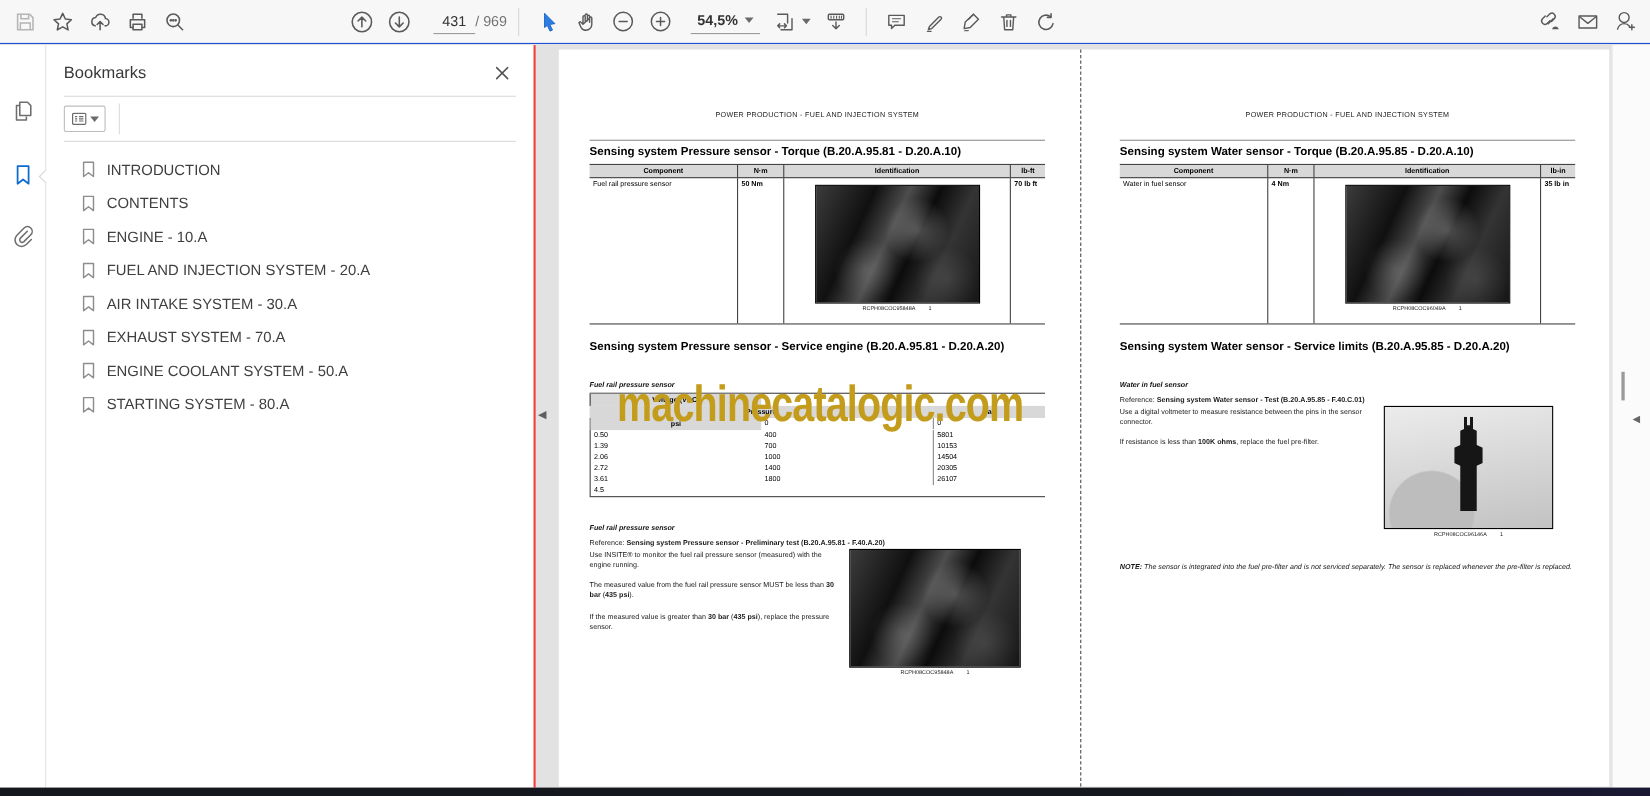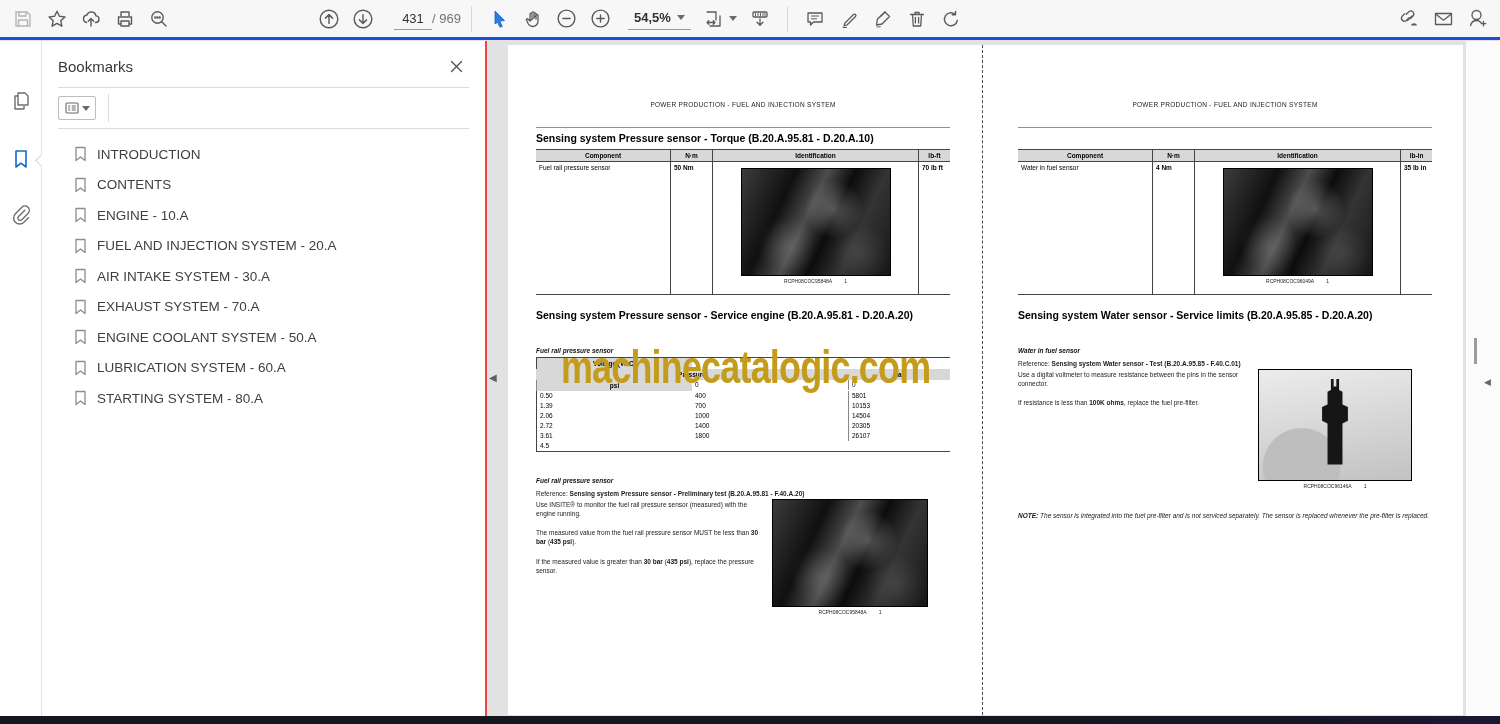--- a/index.html
+++ b/index.html
@@ -2,21 +2,21 @@
 <html><head>
 <meta charset="utf-8">
 <style>
   * { margin:0; padding:0; box-sizing:border-box; }
   html,body { width:1500px; height:724px; overflow:hidden;
     font-family:"Liberation Sans","DejaVu Sans",sans-serif; background:#e2e2e2; }
   #app { position:relative; width:1500px; height:724px; }
 
   
   .toolbar { position:absolute; left:0; top:0; width:1500px; height:40px;
-    background:#f7f7f7; border-bottom:3px solid #1d4ed8;
+    background:#f7f7f7; border-bottom:1px solid #1d4ed8;
     display:flex; align-items:center; padding:0 6px; z-index:5; }
   .tbtn { width:34px; height:32px; display:flex; align-items:center; justify-content:center;
     border-radius:3px; color:#5a5a5a; flex:0 0 auto; cursor:default; }
   .tbtn svg { display:block; }
   .tb-div { width:1px; height:26px; background:#d8d8d8; margin:0 10px; flex:0 0 auto; }
   .pg-input { width:38px; height:22px; border:none; border-bottom:1px solid #9a9a9a;
     background:transparent; text-align:center; font-size:13px; color:#333;
     font-family:inherit; margin-left:14px; }
   .pg-total { font-size:13px; color:#737373; margin-left:0; white-space:nowrap; }
   .zoom-ctl { display:flex; align-items:center; gap:6px; border-bottom:1px solid #9a9a9a;
@@ -354,26 +354,20 @@
         <svg width="13" height="16" viewBox="0 0 13 16" fill="none" stroke="#8d8d8d" stroke-width="1.3" stroke-linejoin="round">
             <path d="M2 1.5h9v13L6.5 11 2 14.5z"></path>
           </svg>
         <span class="lbl">EXHAUST SYSTEM - 70.A</span>
       </div>
       <div class="bm-item">
         <svg width="13" height="16" viewBox="0 0 13 16" fill="none" stroke="#8d8d8d" stroke-width="1.3" stroke-linejoin="round">
             <path d="M2 1.5h9v13L6.5 11 2 14.5z"></path>
           </svg>
         <span class="lbl">ENGINE COOLANT SYSTEM - 50.A</span>
-      </div>
-      <div class="bm-item">
-        <svg width="13" height="16" viewBox="0 0 13 16" fill="none" stroke="#8d8d8d" stroke-width="1.3" stroke-linejoin="round">
-            <path d="M2 1.5h9v13L6.5 11 2 14.5z"></path>
-          </svg>
-        <span class="lbl">LUBRICATION SYSTEM - 60.A</span>
       </div>
       <div class="bm-item">
         <svg width="13" height="16" viewBox="0 0 13 16" fill="none" stroke="#8d8d8d" stroke-width="1.3" stroke-linejoin="round">
             <path d="M2 1.5h9v13L6.5 11 2 14.5z"></path>
           </svg>
         <span class="lbl">STARTING SYSTEM - 80.A</span>
       </div>
     </div>
   </aside>
 
@@ -453,20 +447,21 @@
 
         <footer class="pg-footer" style="left:28px;top:637px">
           <div class="f1">87515687 4 17/01/2006</div>
           <div class="f2">B.20.A / 39</div>
         </footer>
       </section>
 
       <section class="page pright">
         <div class="run-head" style="left:36px">POWER PRODUCTION - FUEL AND INJECTION SYSTEM</div>
         <div class="rule" style="left:36px;top:38px"></div>
+        <h2 class="sec-title" style="left:36px;top:42px">Sensing system Water sensor - Torque (B.20.A.95.85 - D.20.A.10)</h2>
 
         <div class="tq-table" style="left:36px;top:60px">
           <div class="tq-h">Component</div>
           <div class="tq-h vL">N·m</div>
           <div class="tq-h vL">Identification</div>
           <div class="tq-h vL">lb-in</div>
           <div class="tq-c">Water in fuel sensor</div>
           <div class="tq-c vL b">4 Nm</div>
           <div class="tq-c vL">
             <div class="photo-wrap">

